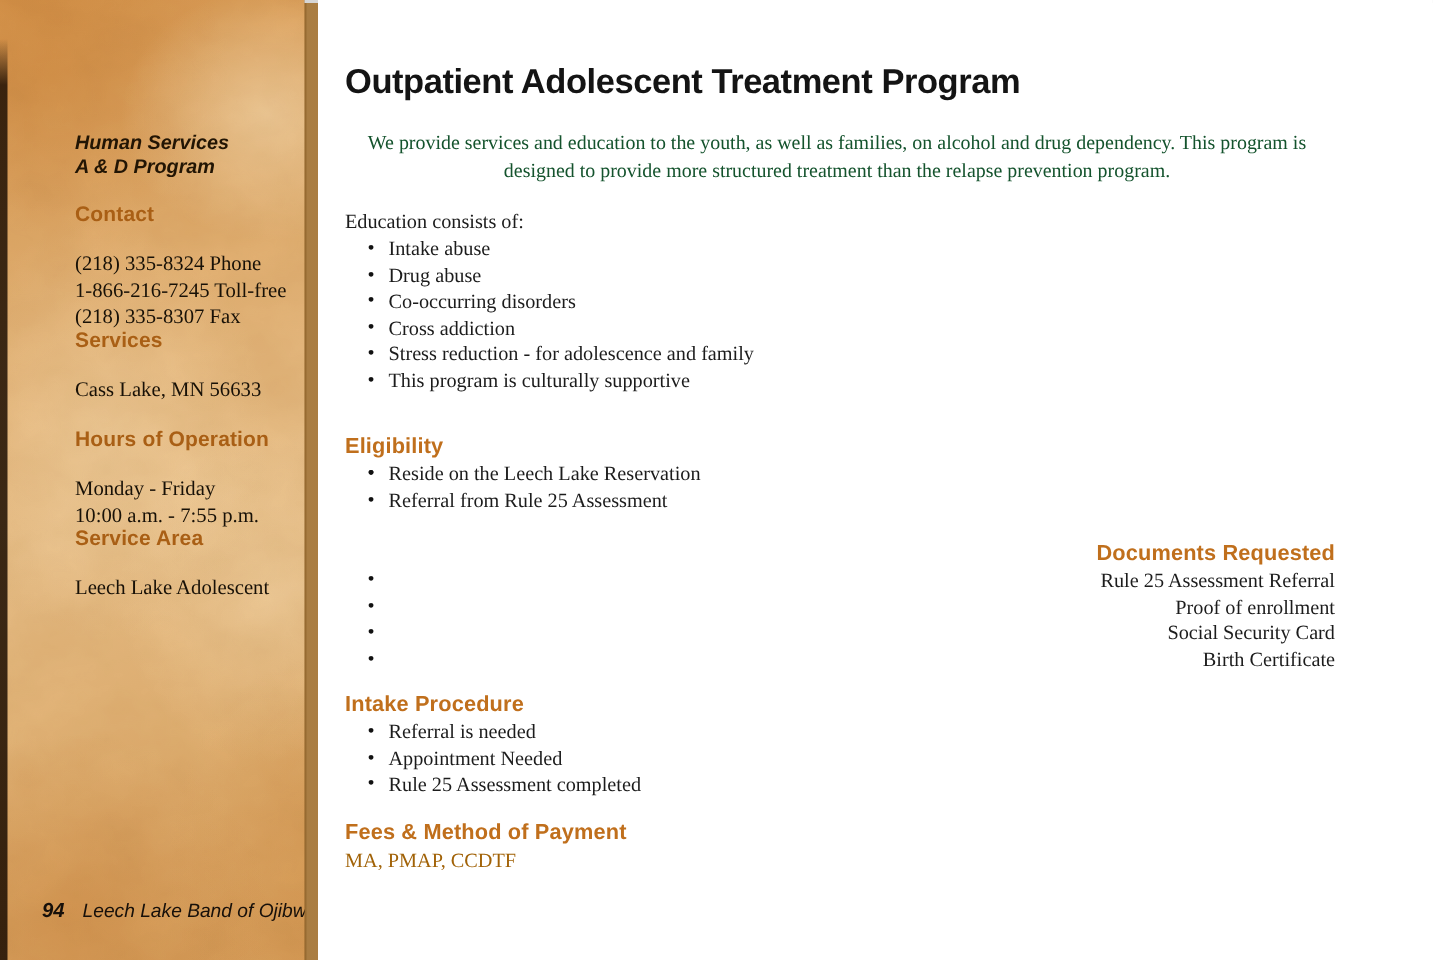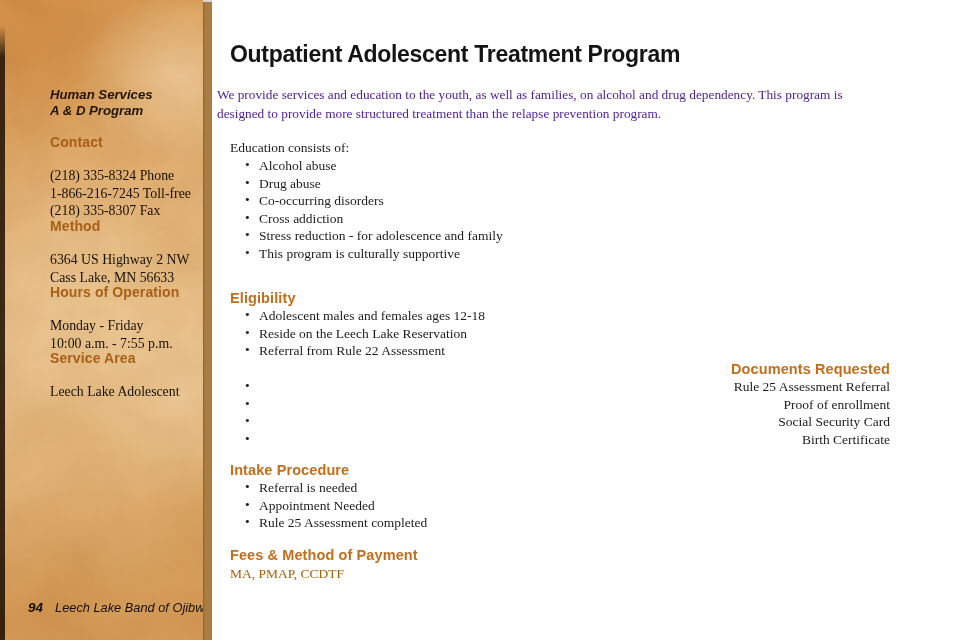--- a/index.html
+++ b/index.html
@@ -94,24 +94,25 @@
   .page-title {
     position: absolute; left: 18px; top: 40px;
     font-family: "Liberation Sans", sans-serif;
     font-weight: bold;
     font-size: 23px; line-height: 28px;
     letter-spacing: -0.3px;
     color: #141414;
     white-space: nowrap;
   }
   .intro {
-    position: absolute; left: 5px; top: 85px;
+    position: absolute; left: 18px; top: 85px;
     width: 656px;
     font-size: 13.3px; line-height: 19px;
-    color: #4c1d95;
+    color: #14532d;
+    text-align: center;
   }
   .m-section { position: absolute; left: 18px; width: 660px; }
   .m-section h2 {
     font-family: "Liberation Sans", sans-serif;
     font-weight: bold;
     font-size: 14.5px; line-height: 17px;
     color: #c06f1c;
     letter-spacing: 0.1px;
   }
   .edu-label { font-size: 13.5px; line-height: 18px; color: #1c1c1c; }
@@ -159,23 +160,22 @@
     <section class="sb-section sb-contact">
       <h3>Contact</h3>
       <div class="sb-lines">
         <div>(218) 335-8324 Phone</div>
         <div>1-866-216-7245 Toll-free</div>
         <div>(218) 335-8307 Fax</div>
       </div>
     </section>
 
     <section class="sb-section sb-address">
-      <h3>Method</h3>
-      <div class="sb-lines">
-        <div>6364 US Highway 2 NW</div>
+      <h3>Services</h3>
+      <div class="sb-lines">
         <div>Cass Lake, MN 56633</div>
       </div>
     </section>
 
     <section class="sb-section sb-hours">
       <h3>Hours of Operation</h3>
       <div class="sb-lines">
         <div>Monday - Friday</div>
         <div>10:00 a.m. - 7:55 p.m.</div>
       </div>
@@ -198,35 +198,35 @@
 
   <main class="main">
 
     <h1 class="page-title">Outpatient Adolescent Treatment Program</h1>
 
     <p class="intro">We provide services and education to the youth, as well as families, on alcohol and drug dependency. This program is designed to provide more structured treatment than the relapse prevention program.</p>
 
     <section class="m-section sec-education">
       <div class="edu-label">Education consists of:</div>
       <ul class="blist">
-        <li><span class="bullet">•</span><span>Alcohol abuse</span></li>
+        <li><span class="bullet">•</span><span>Intake abuse</span></li>
         <li><span class="bullet">•</span><span>Drug abuse</span></li>
         <li><span class="bullet">•</span><span>Co-occurring disorders</span></li>
         <li><span class="bullet">•</span><span>Cross addiction</span></li>
         <li><span class="bullet">•</span><span>Stress reduction - for adolescence and family</span></li>
         <li><span class="bullet">•</span><span>This program is culturally supportive</span></li>
       </ul>
     </section>
 
     <section class="m-section sec-eligibility">
       <h2>Eligibility</h2>
       <ul class="blist">
-        <li><span class="bullet">•</span><span>Adolescent males and females ages 12-18</span></li>
+        <li><span class="bullet">•</span></li>
         <li><span class="bullet">•</span><span>Reside on the Leech Lake Reservation</span></li>
-        <li><span class="bullet">•</span><span>Referral from Rule 22 Assessment</span></li>
+        <li><span class="bullet">•</span><span>Referral from Rule 25 Assessment</span></li>
       </ul>
     </section>
 
     <section class="m-section sec-documents">
       <h2>Documents Requested</h2>
       <ul class="blist">
         <li><span class="bullet">•</span><span>Rule 25 Assessment Referral</span></li>
         <li><span class="bullet">•</span><span>Proof of enrollment</span></li>
         <li><span class="bullet">•</span><span>Social Security Card</span></li>
         <li><span class="bullet">•</span><span>Birth Certificate</span></li>

